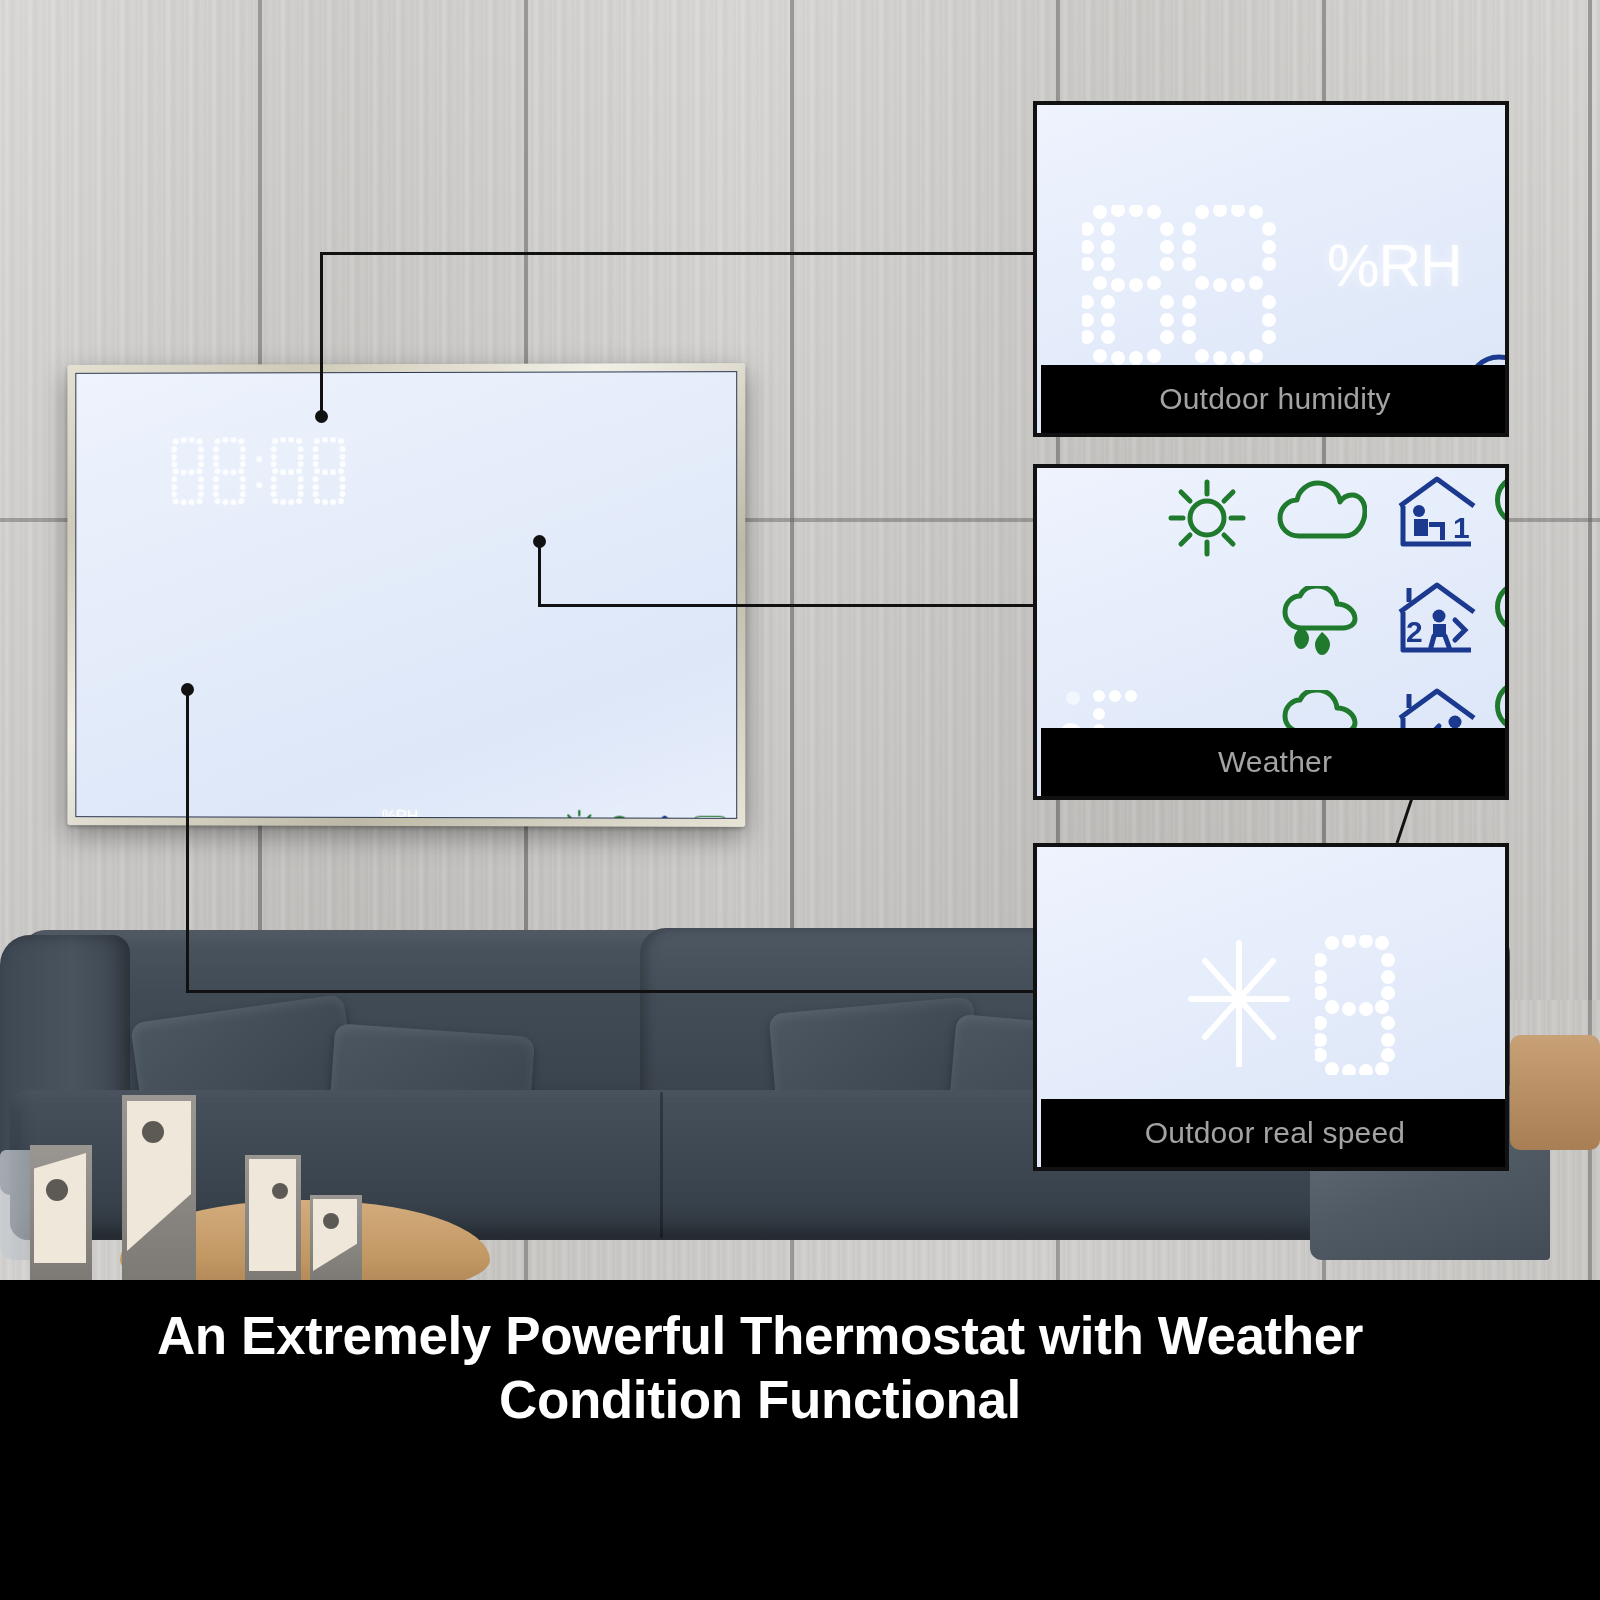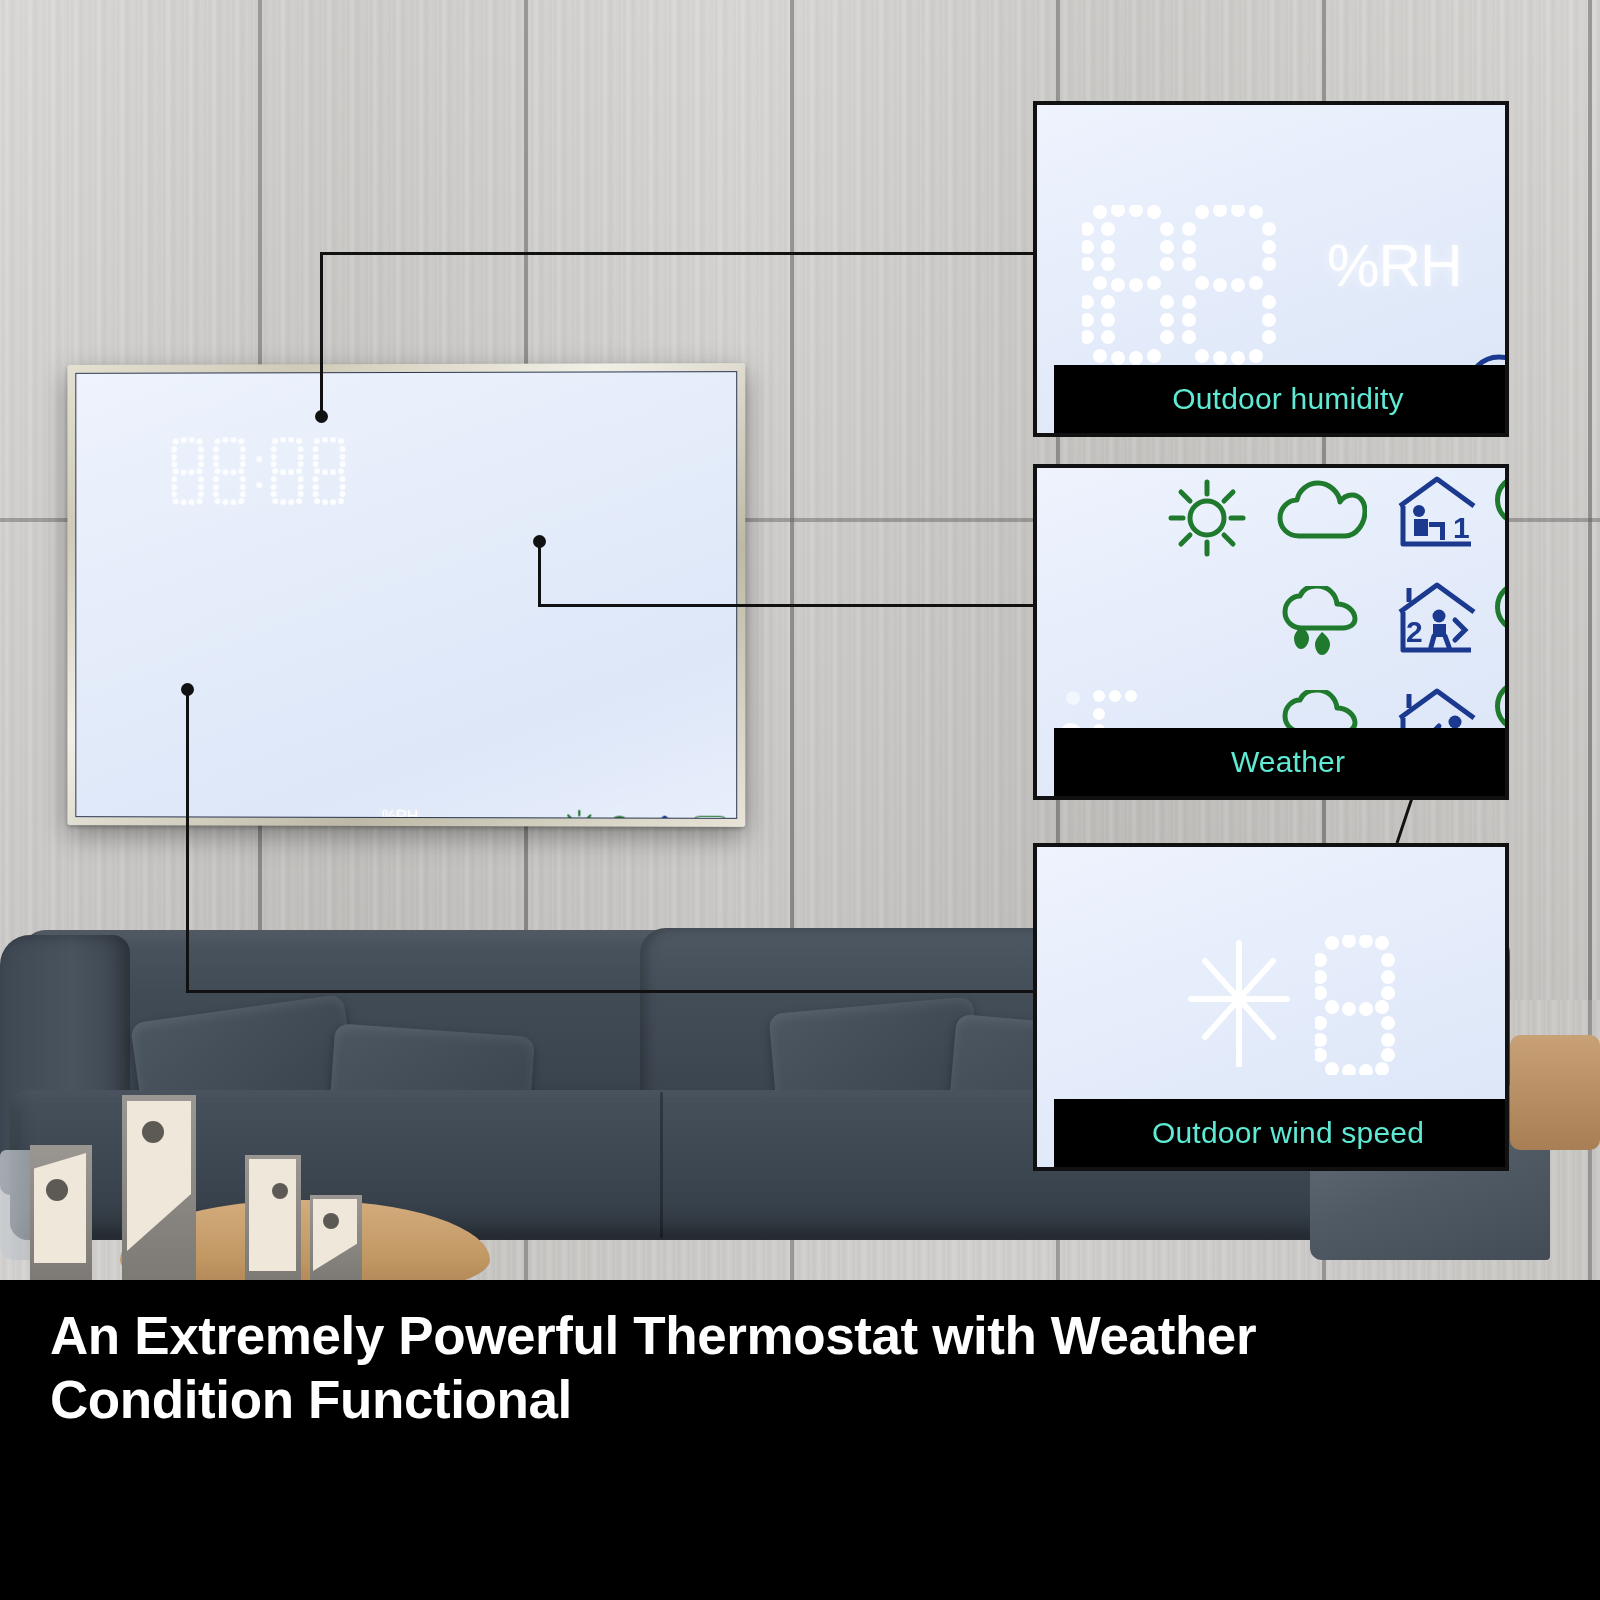--- a/index.html
+++ b/index.html
@@ -103,30 +103,30 @@
 
   .weather-ico { position:absolute; }
   .house-ico { position:absolute; }
   .daypill { position:absolute; width:40px; height:20px; border:1.6px solid #1f7a2e;
         border-radius:10px; color:#1f7a2e; font-size:12px; font-weight:bold;
         display:flex; align-items:center; justify-content:center; letter-spacing:.3px; }
 
   
   .callout { position:absolute; border:4px solid #111; overflow:hidden;
         background:linear-gradient(160deg,#eef3fd 0%,#e3ebfa 55%,#dbe5f7 100%); }
-  .callout .band { position:absolute; left:17px; bottom:0; width:100%; background:#000;
-        color:#5eead4; display:flex; align-items:center; justify-content:center;
+  .callout .band { position:absolute; left:4px; bottom:0; width:100%; background:#000;
+        color:#a3a3a3; display:flex; align-items:center; justify-content:center;
         font-size:30px; font-weight:400; letter-spacing:.2px; }
   .connector { position:absolute; background:#111; }
   .cdot { position:absolute; width:13px; height:13px; border-radius:50%; background:#111; }
 
   
   #copy { position:absolute; left:0; top:1280px; width:1600px; height:320px; background:#000; }
-  #headline { position:absolute; left:50px; top:24px; width:1450px; color:#fff;
-        font-size:53px; font-weight:bold; line-height:1.2; letter-spacing:-.4px; }
+  #headline { position:absolute; left:35px; top:24px; width:1450px; color:#fff;
+        font-size:53px; font-weight:bold; line-height:1.2; letter-spacing:-.4px;text-align:center; }
   #subcopy { position:absolute; left:42px; top:178px; width:1520px; color:#e9e9e9;
         font-size:37px; font-weight:300; line-height:1.28; letter-spacing:-.2px; }
 </style>
 </head>
 <body>
 
 <div id="stage">
 
   <div id="scene">
     <div class="wall"></div>
@@ -620,21 +620,21 @@
             <circle cx="5" cy="120" r="7"></circle>
           <circle cx="73" cy="88" r="7"></circle>
             <circle cx="73" cy="105" r="7"></circle>
             <circle cx="73" cy="120" r="7"></circle>
           <circle cx="17" cy="134" r="7"></circle>
             <circle cx="34" cy="136" r="7"></circle>
             <circle cx="51" cy="136" r="7"></circle>
             <circle cx="67" cy="134" r="7"></circle>
         </g>
       </svg>
-      <div class="band" style="height:68px;">Outdoor wind speed</div>
+      <div class="band" style="height:68px;">Outdoor real speed</div>
     </div>
 
   </div>
 
   <div id="copy">
     <div id="headline">An Extremely Powerful Thermostat with Weather Condition Functional</div>
   </div>
 
 </div>
 

